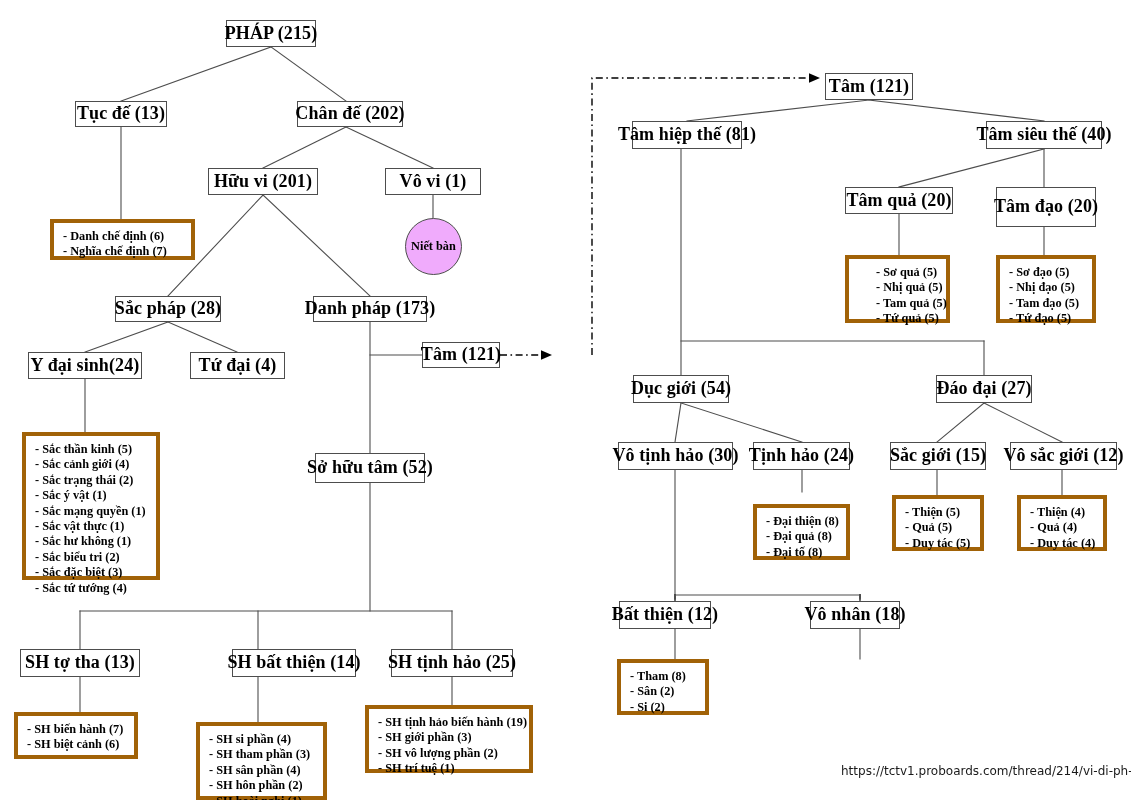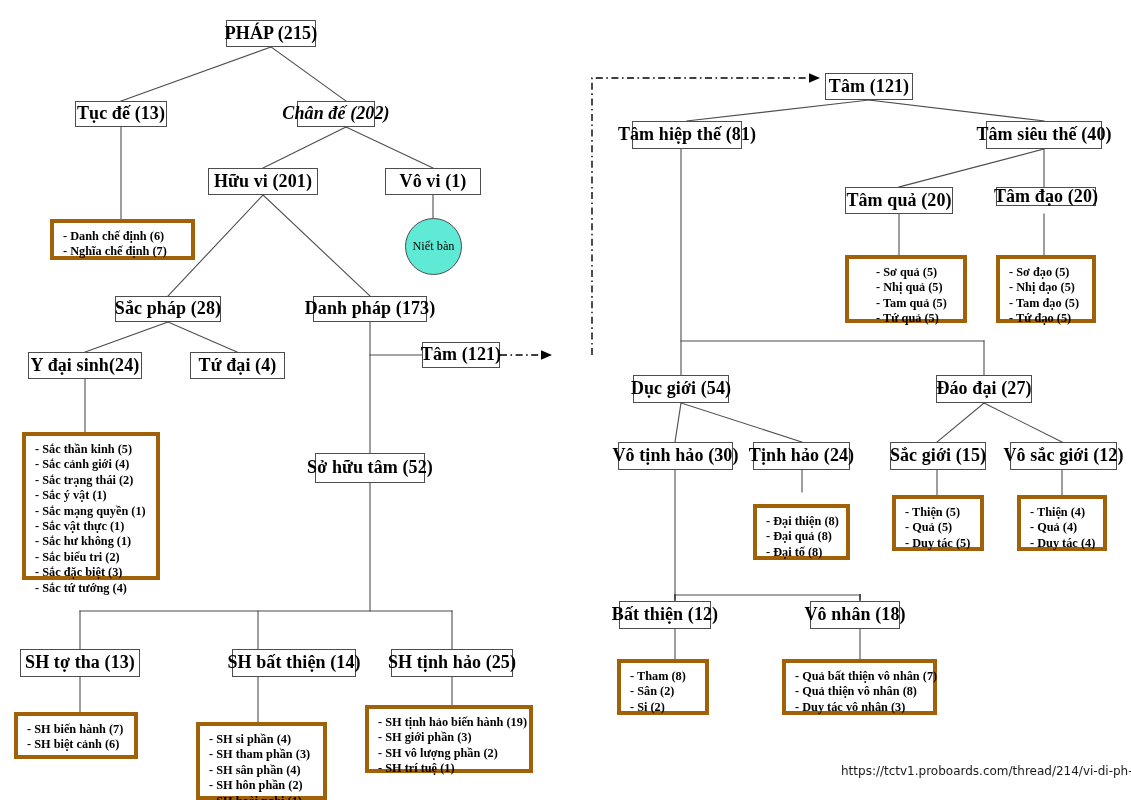--- a/index.html
+++ b/index.html
@@ -37,23 +37,23 @@
     line-height:15.4px;
     padding:6px 0 6px 9px;
     white-space:nowrap;
   }
   .listbox .li{display:block;}
   .circle{
     position:absolute;
     box-sizing:border-box;
     border:1px solid #4d4d4d;
     border-radius:50%;
-    background:#5eead4;
+    background:#f0abfc;
     display:flex;align-items:center;justify-content:center;
-    font-weight:normal;font-size:12.3px;
+    font-weight:bold;font-size:12.3px;
   }
   .url{
     position:absolute;
     font-family:"DejaVu Sans","Liberation Sans",sans-serif;
     font-size:12px;
     font-weight:400;
     color:#1a1a1a;
     white-space:nowrap;
   }
 </style>
@@ -206,21 +206,21 @@
       <path d="M592,355 L592,78 L808,78"></path>
     </g>
     <polygon points="552,355 541,350.2 541,359.8" fill="#000"></polygon>
     <polygon points="820,78 809,73.2 809,82.8" fill="#000"></polygon>
   </svg>
 
   <div class="node" style="left:226px;top:20px;width:90px;height:27px;">PHÁP (215)</div>
 
   <div class="node" style="left:75px;top:101px;width:92px;height:26px;">Tục đế (13)</div>
 
-  <div class="node" style="left:297px;top:101px;width:78px;height:26px;font-style:italic;">Chân đế (202)</div>
+  <div class="node" style="left:297px;top:101px;width:106px;height:26px;">Chân đế (202)</div>
 
   <div class="listbox" style="left:50px;top:219px;width:145px;height:41px;">
     <span class="li">- Danh chế định (6)</span>
     <span class="li">- Nghĩa chế định (7)</span>
   </div>
 
   <div class="node" style="left:208px;top:168px;width:110px;height:27px;">Hữu vi (201)</div>
 
   <div class="node" style="left:385px;top:168px;width:96px;height:27px;">Vô vi (1)</div>
 
@@ -278,23 +278,23 @@
   </div>
 
   <div class="node" style="left:825px;top:73px;width:88px;height:27px;">Tâm (121)</div>
 
   <div class="node" style="left:632px;top:121px;width:110px;height:28px;">Tâm hiệp thế (81)</div>
 
   <div class="node" style="left:986px;top:121px;width:116px;height:28px;">Tâm siêu thế (40)</div>
 
   <div class="node" style="left:845px;top:187px;width:108px;height:27px;">Tâm quả (20)</div>
 
-  <div class="node" style="left:996px;top:187px;width:100px;height:19px;">Tâm đạo (20)</div>
-
-  <div class="listbox" style="left:845px;top:255px;width:122px;height:68px;padding-left:27px;">
+  <div class="node" style="left:996px;top:187px;width:100px;height:40px;">Tâm đạo (20)</div>
+
+  <div class="listbox" style="left:845px;top:255px;width:105px;height:68px;padding-left:27px;">
     <span class="li">- Sơ quả (5)</span>
     <span class="li">- Nhị quả (5)</span>
     <span class="li">- Tam quả (5)</span>
     <span class="li">- Tứ quả (5)</span>
   </div>
 
   <div class="listbox" style="left:996px;top:255px;width:100px;height:68px;">
     <span class="li">- Sơ đạo (5)</span>
     <span class="li">- Nhị đạo (5)</span>
     <span class="li">- Tam đạo (5)</span>
@@ -334,21 +334,16 @@
   <div class="node" style="left:619px;top:601px;width:92px;height:28px;">Bất thiện (12)</div>
 
   <div class="node" style="left:810px;top:601px;width:90px;height:28px;">Vô nhân (18)</div>
 
   <div class="listbox" style="left:617px;top:659px;width:92px;height:56px;">
     <span class="li">- Tham (8)</span>
     <span class="li">- Sân (2)</span>
     <span class="li">- Si (2)</span>
   </div>
 
-  <div class="listbox" style="left:782px;top:659px;width:155px;height:56px;">
-    <span class="li">- Quả bất thiện vô nhân (7)</span>
-    <span class="li">- Quả thiện vô nhân (8)</span>
-    <span class="li">- Duy tác vô nhân (3)</span>
-  </div>
 
   <div class="url" style="left:841px;top:764px;">https://tctv1.proboards.com/thread/214/vi-di-ph-nh-ng</div>
 
 </div>
 
 </body></html>

